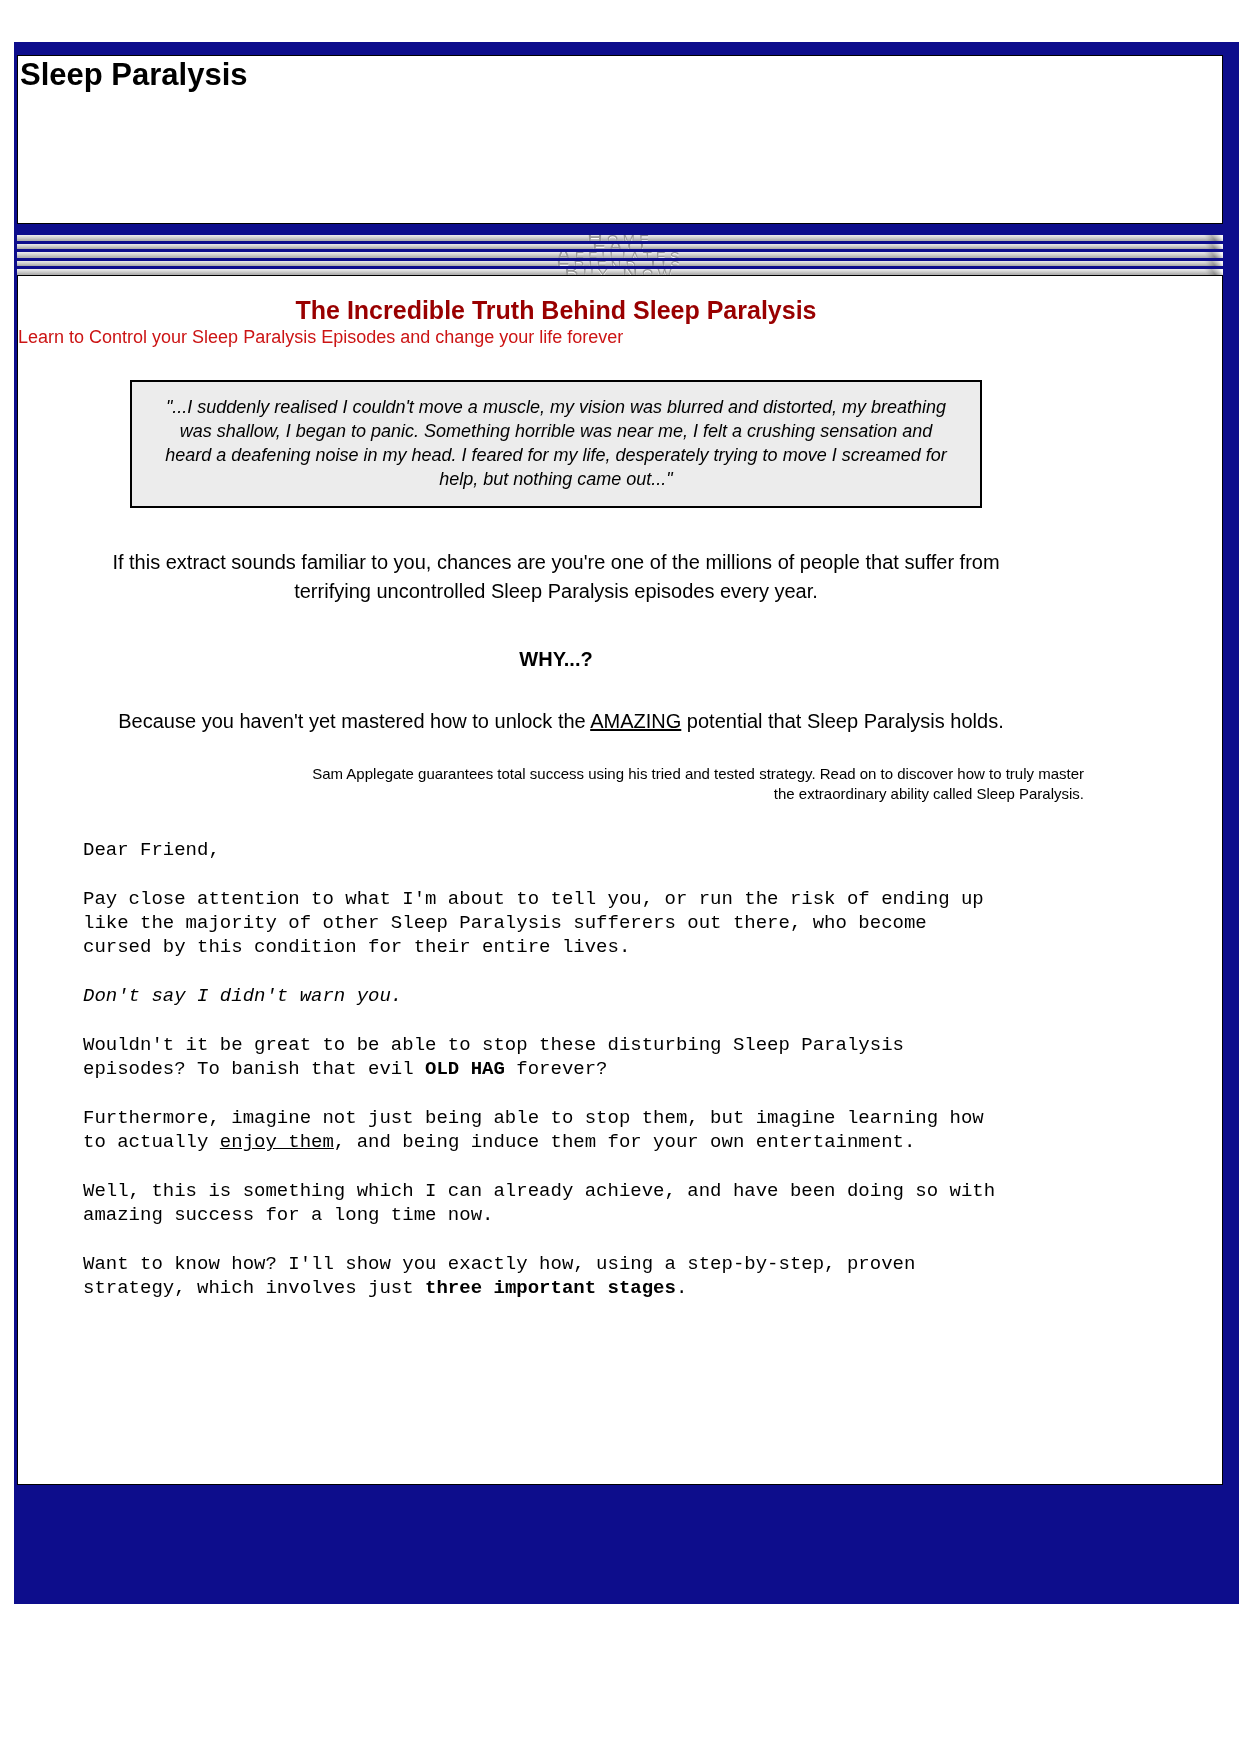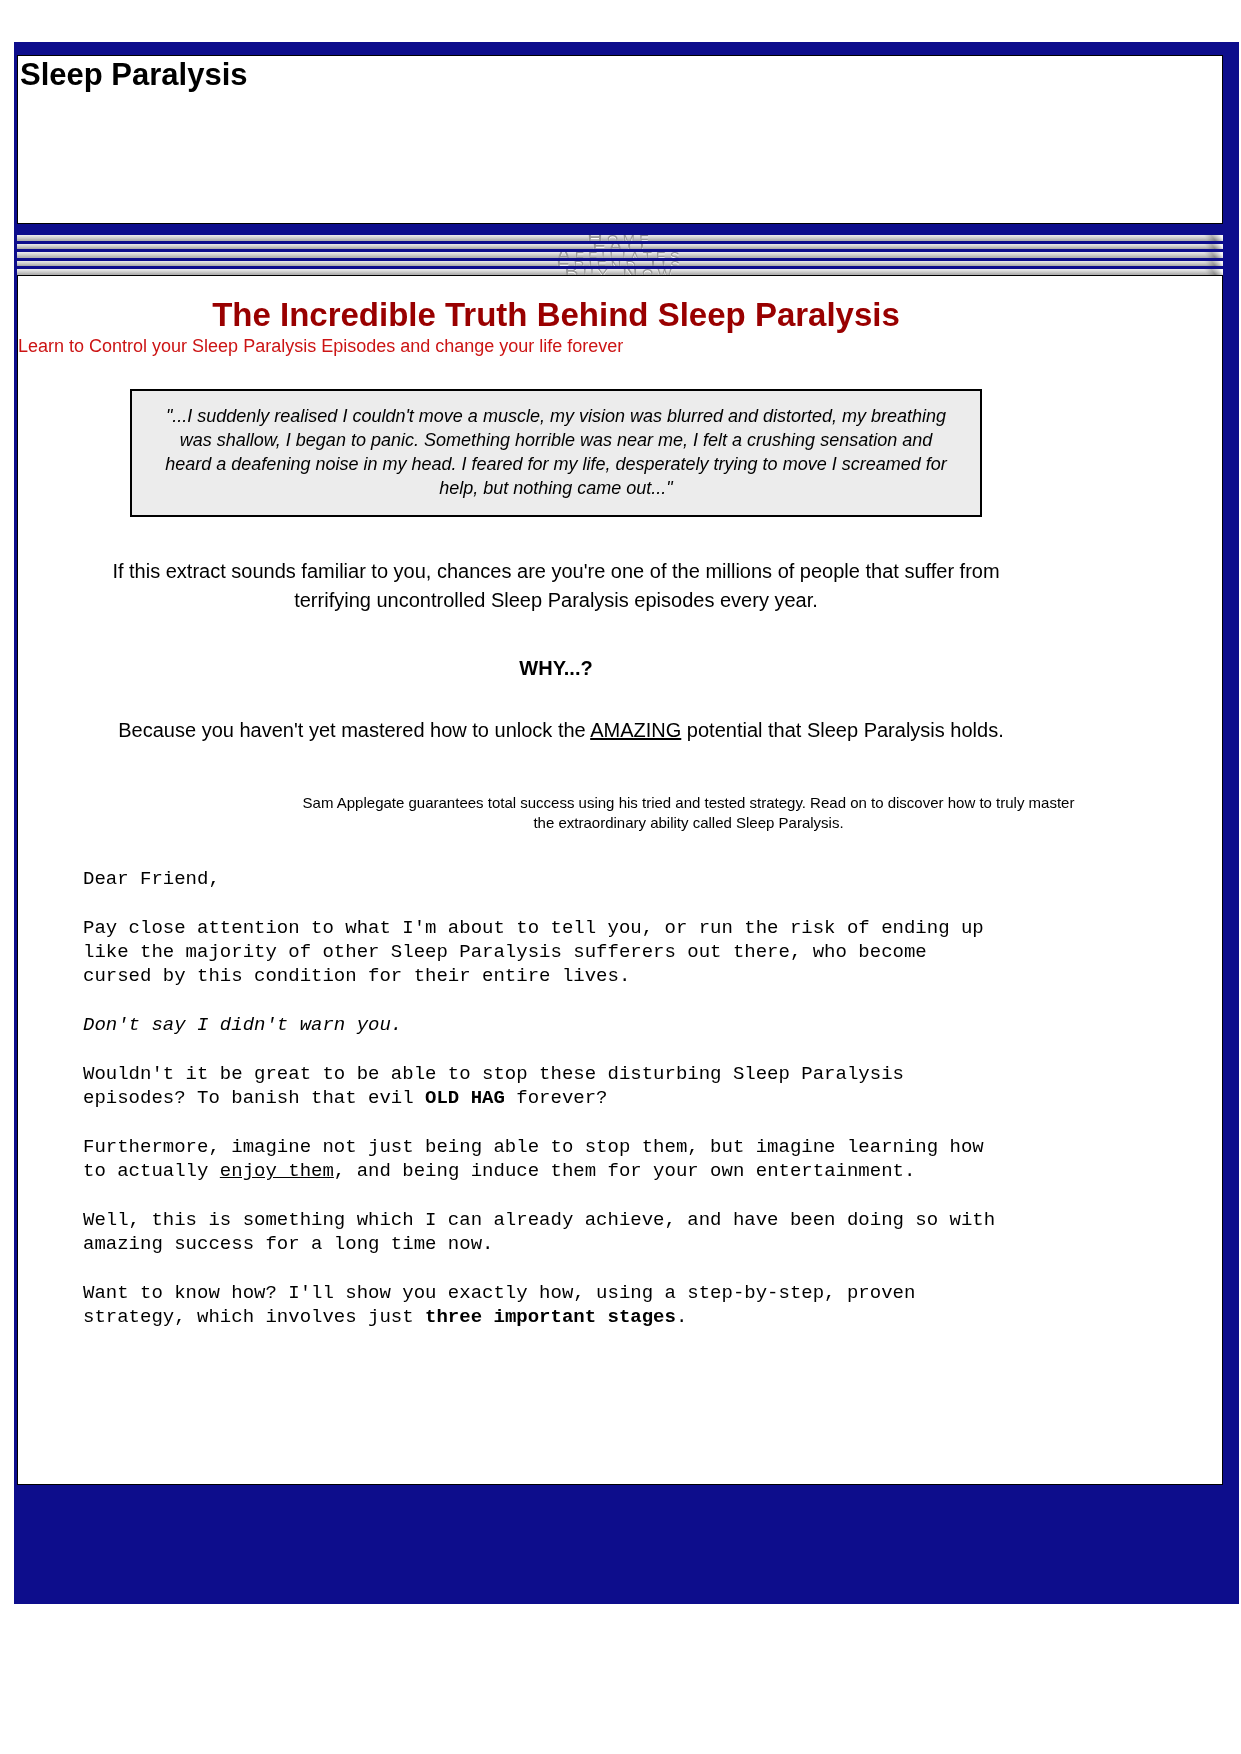--- a/index.html
+++ b/index.html
@@ -81,21 +81,21 @@
     box-sizing: border-box;
     min-height: 1210px;
     overflow: hidden;
   }
   .content-inner {
     width: 1076px;
   }
   .main-title {
     margin: 20px 0 2px;
     text-align: center;
-    font-size: 33px;
+    font-size: 25px;
     font-weight: bold;
     color: var(--title_red, #990000);
   }
   .sub-title {
     margin: 0;
     text-align: left;
     font-size: 18px;
     color: var(--subtitle_red, #cc1414);
   }
   .quote-box {
@@ -122,22 +122,22 @@
     font-size: 20px;
     font-weight: bold;
   }
   .because {
     margin: 36px 30px 0 40px;
     text-align: center;
     font-size: 20px;
     line-height: 1.45;
   }
   .guarantee {
-    margin: 48px 10px 0 275px;
-    text-align: center;
+    margin: 28px 10px 0 275px;
+    text-align: right;
     font-size: 15px;
     line-height: 1.35;
   }
   .letter {
     margin: 34px 95px 0 65px;
     font-family: "Liberation Mono", "DejaVu Sans Mono", monospace;
     font-size: 19px;
     line-height: 24px;
   }
   .letter p { margin: 0 0 25px; }

